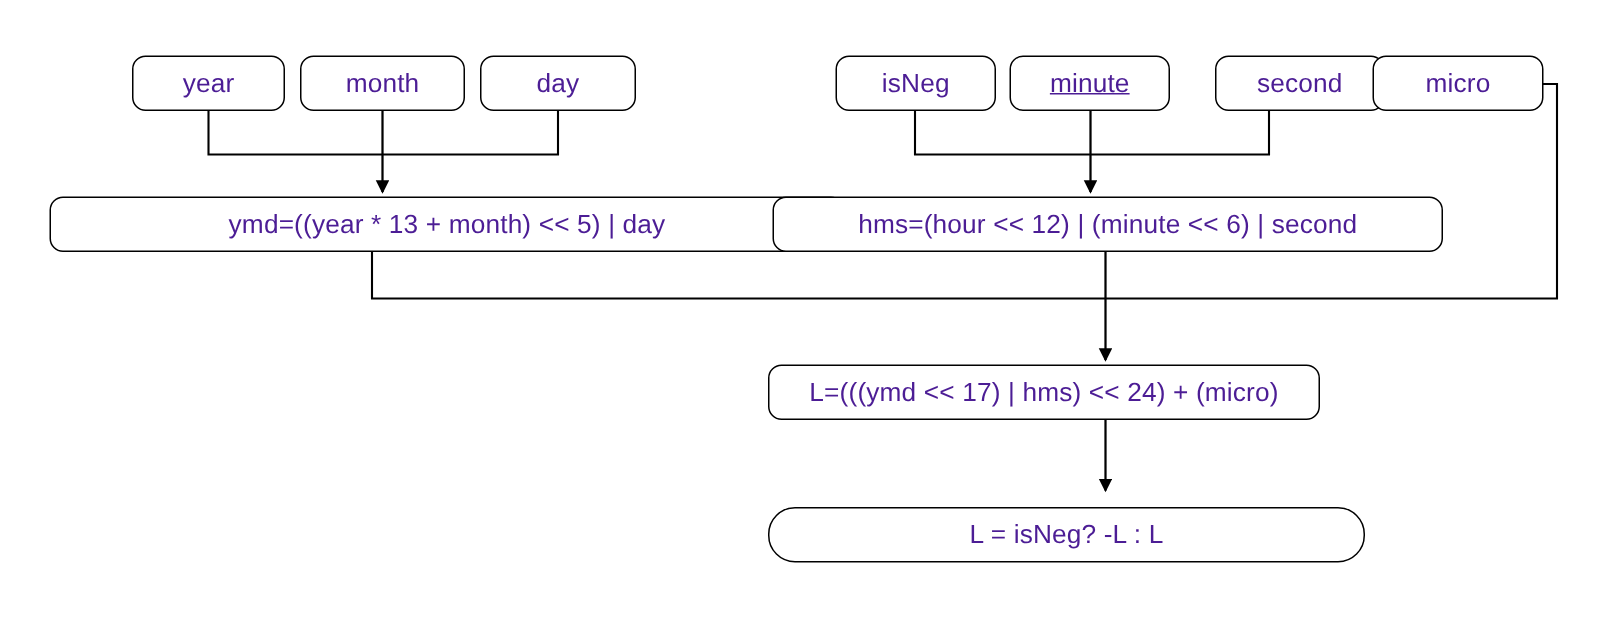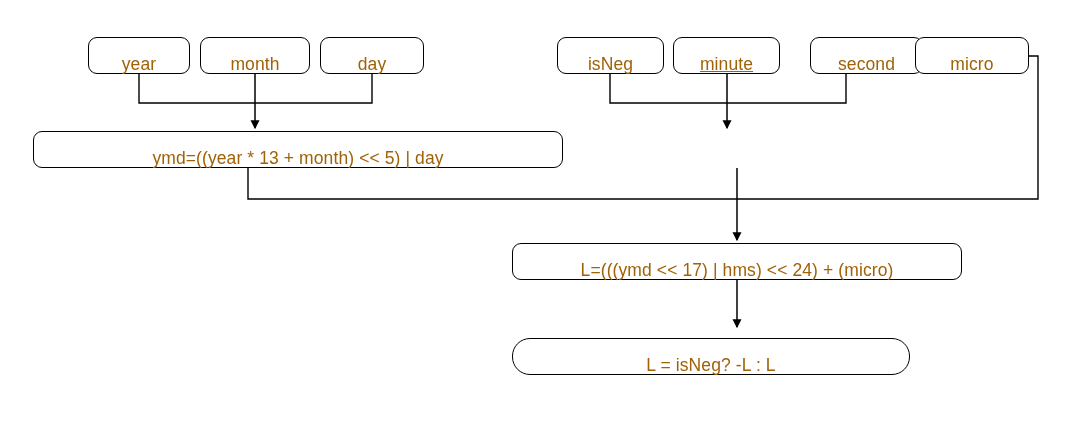--- a/index.html
+++ b/index.html
@@ -23,23 +23,23 @@
     height: 426px;
     pointer-events: none;
   }
   .node {
     position: absolute;
     box-sizing: border-box;
     border: 1.6px solid #000000;
     border-radius: 9px;
     background: #ffffff;
     display: flex;
-    align-items: flex-end;
+    align-items: center;
     justify-content: center;
-    color: #a16207;
+    color: #4c1d95;
     white-space: nowrap;
     z-index: 2;
   }
   .node-label {
     line-height: 1;
     letter-spacing: 0.1px;
   }
   .small-node { font-size: 17.5px; }
   .wide-node  { font-size: 17.5px; }
 </style>
@@ -117,22 +117,25 @@
   </div>
 
   <div class="node small-node" style="left:915px; top:37px; width:114px; height:37px;">
     <span class="node-label">micro</span>
   </div>
 
   <div class="node wide-node" style="left:33px; top:131px; width:530px; height:37px;">
     <span class="node-label">ymd=((year * 13 + month) &lt;&lt; 5) | day</span>
   </div>
 
+  <div class="node wide-node" style="left:515px; top:131px; width:447px; height:37px;">
+    <span class="node-label">hms=(hour &lt;&lt; 12) | (minute &lt;&lt; 6) | second</span>
+  </div>
 
-  <div class="node wide-node" style="left:512px; top:243px; width:450px; height:37px;">
+  <div class="node wide-node" style="left:512px; top:243px; width:368px; height:37px;">
     <span class="node-label">L=(((ymd &lt;&lt; 17) | hms) &lt;&lt; 24) + (micro)</span>
   </div>
 
   <div class="node wide-node" style="left:512px; top:338px; width:398px; height:37px;border-radius:18px;">
     <span class="node-label">L = isNeg? -L : L</span>
   </div>
 
 </div>
 
 </body></html>

